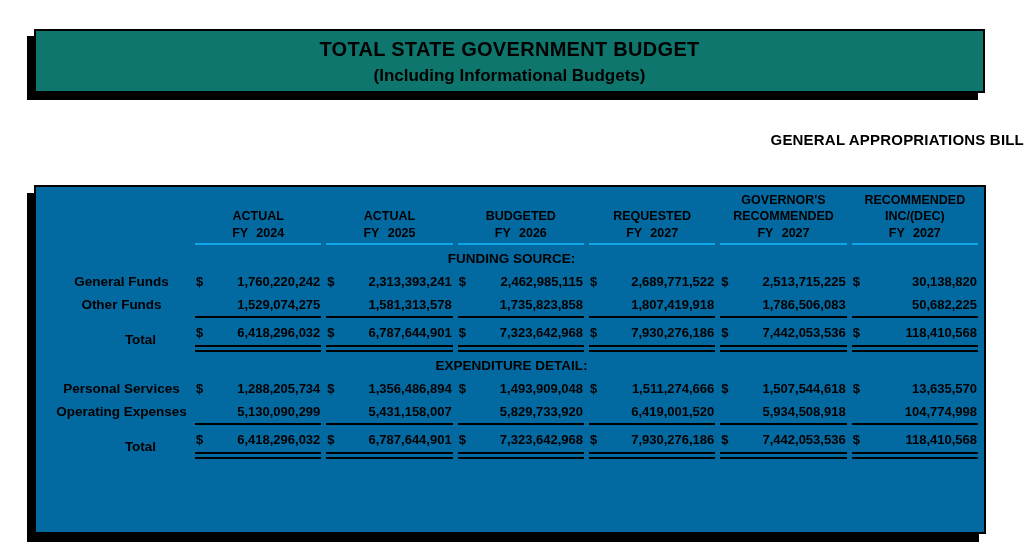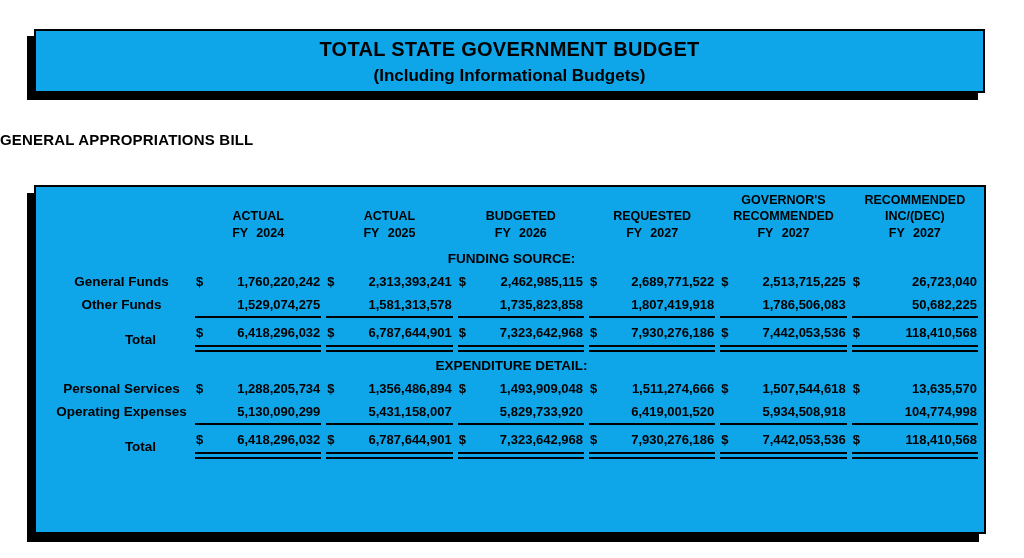--- a/index.html
+++ b/index.html
@@ -9,41 +9,41 @@
     font-family: "Liberation Sans", sans-serif;
     font-weight: bold;
     color: #000;
     overflow: hidden;
     position: relative;
   }
   .title-box {
     position: absolute;
     left: 34px; top: 29px;
     width: 951px; height: 64px;
-    background: #0ea5e9;
+    background: #0f766e;
     border: 2px solid #000;
     box-shadow: -7px 7px 0 #000;
     box-sizing: border-box;
     text-align: center;
   }
   .title-line1 { font-size: 20px; margin-top: 7px; letter-spacing: 0.3px; }
   .title-line2 { font-size: 17px; margin-top: 5px; }
   .subtitle {
     position: absolute;
     left: 0; top: 131px;
     width: 1024px;
-    text-align: left;
+    text-align: right;
     font-size: 15px;
     letter-spacing: 0.2px;
   }
   .table-box {
     position: absolute;
     left: 34px; top: 185px;
     width: 952px; height: 349px;
-    background: #0ea5e9;
+    background: #0369a1;
     border: 2px solid #000;
     box-shadow: -7px 8px 0 #000;
     box-sizing: border-box;
     padding: 5px 1px 0 1px;
   }
   table.budget {
     width: 100%;
     border-collapse: separate;
     border-spacing: 5px 0;
     table-layout: fixed;
@@ -155,21 +155,21 @@
           </td>
       <td class="num">
             <div class="cf">
               <span class="cur">$</span>
               <span>2,513,715,225</span>
             </div>
           </td>
       <td class="num">
             <div class="cf">
               <span class="cur">$</span>
-              <span>26,723,040</span>
+              <span>30,138,820</span>
             </div>
           </td>
     </tr>
 
 
     <tr class="datarow">
       <td class="lbl">Other Funds</td>
       <td class="num">1,529,074,275</td>
       <td class="num">1,581,313,578</td>
       <td class="num">1,735,823,858</td>

